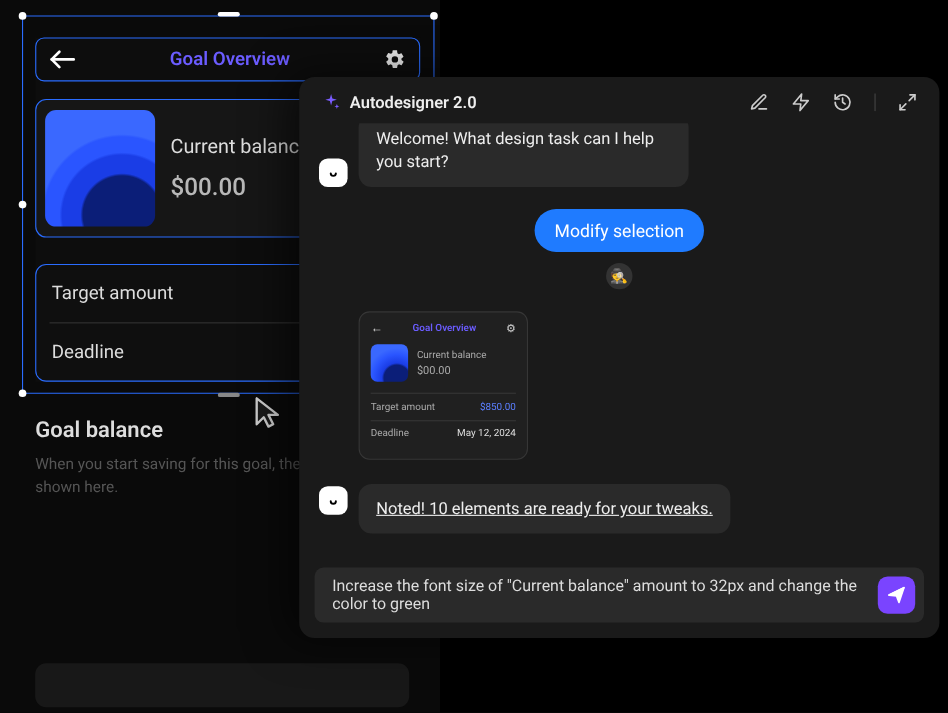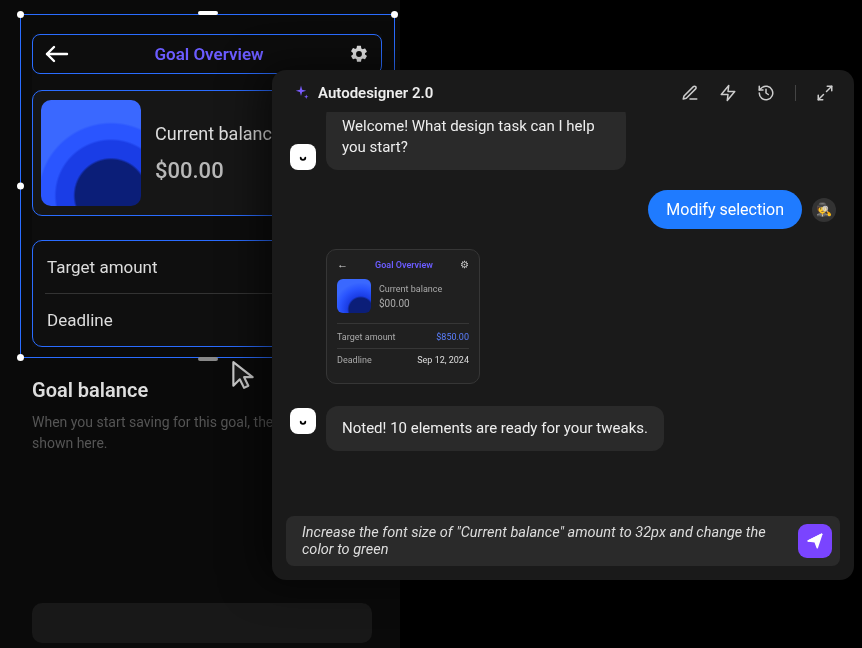--- a/index.html
+++ b/index.html
@@ -154,41 +154,41 @@
   .header-icons .divider { width:1px; height:16px; background:#444;}
 
   .chat-body {
     flex:1;
     padding: 0 18px 0 18px;
     overflow:hidden;
     position:relative;
   }
 
   .msg-row { display:flex; gap:10px; margin-bottom:20px;}
-  .msg-row.right { justify-content:flex-end; align-items:center;}
+  .msg-row.right { justify-content:flex-end; align-items:center;flex-direction:column;}
   .avatar-bot {
     width:26px; height:26px; border-radius:8px; background:#fff; color:#000;
     display:flex; align-items:center; justify-content:center; font-weight:700;
     flex-shrink:0; font-size:14px; margin-top:2px;
   }
   .avatar-user {
     width:24px; height:24px; border-radius:50%; background:#333;
     display:flex; align-items:center; justify-content:center;
     font-size:13px;
   }
   .bubble-bot {
     background:#2a2a2a;
     border-radius:12px;
     padding: 12px 16px;
     max-width: 300px;
     color:#eee;
     font-size:15px;
     line-height:1.4;
   }
-  .bubble-bot.wide { max-width:380px;}
+  .bubble-bot.wide { max-width:380px;text-decoration:underline;}
   .bubble-user {
     background:#1f7bff;
     color:#fff;
     padding:10px 18px;
     border-radius:22px;
     font-size:16px;
   }
 
   
   .preview-card {
@@ -221,21 +221,20 @@
 
   
   .input-bar {
     margin: 0 14px 14px 14px;
     background:#2a2a2a;
     border-radius:8px;
     display:flex;
     align-items:center;
     padding:8px 8px 8px 16px;
     gap:10px;
-    font-style:italic;
   }
   .input-text {
     flex:1;
     color:#ddd;
     font-size:14.5px;
   }
   .send-btn {
     width:34px; height:34px;
     background:#7a44ff;
     border-radius:9px;
@@ -375,21 +374,21 @@
           <div class="pv-amt">$00.00</div>
         </div>
       </div>
       <div class="pv-rows">
         <div class="pv-row">
           <span class="pv-row-label">Target amount</span>
           <span class="pv-row-val pv-accent">$850.00</span>
         </div>
         <div class="pv-row">
           <span class="pv-row-label">Deadline</span>
-          <span class="pv-row-val pv-white">Sep 12, 2024</span>
+          <span class="pv-row-val pv-white">May 12, 2024</span>
         </div>
       </div>
     </div>
 
     <div class="msg-row">
       <div class="avatar-bot">
         <svg width="14" height="14" viewBox="0 0 24 24" fill="none" stroke="#000" stroke-width="3" stroke-linecap="round">
             <path d="M8 13a4 4 0 0 0 8 0"></path>
           </svg>
       </div>

